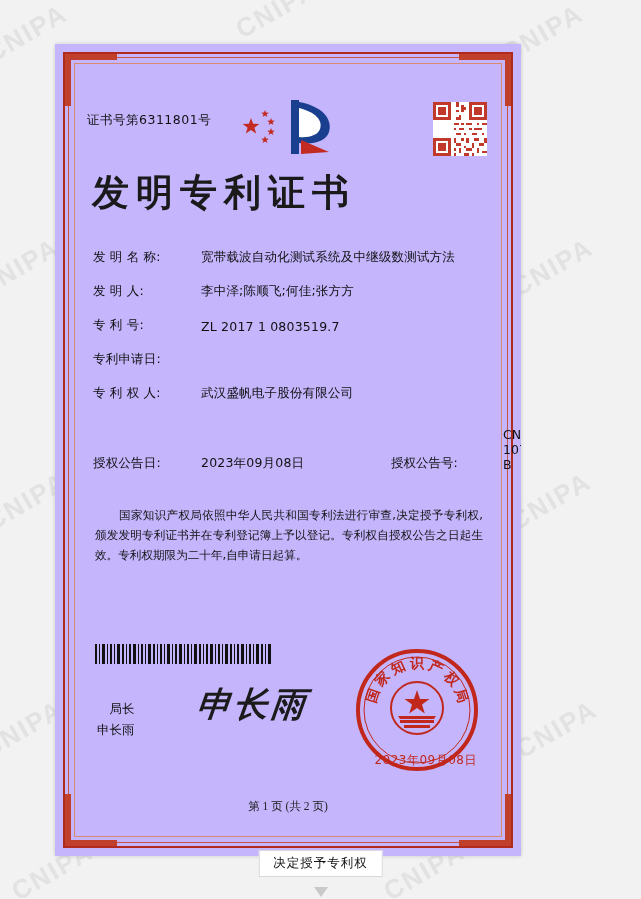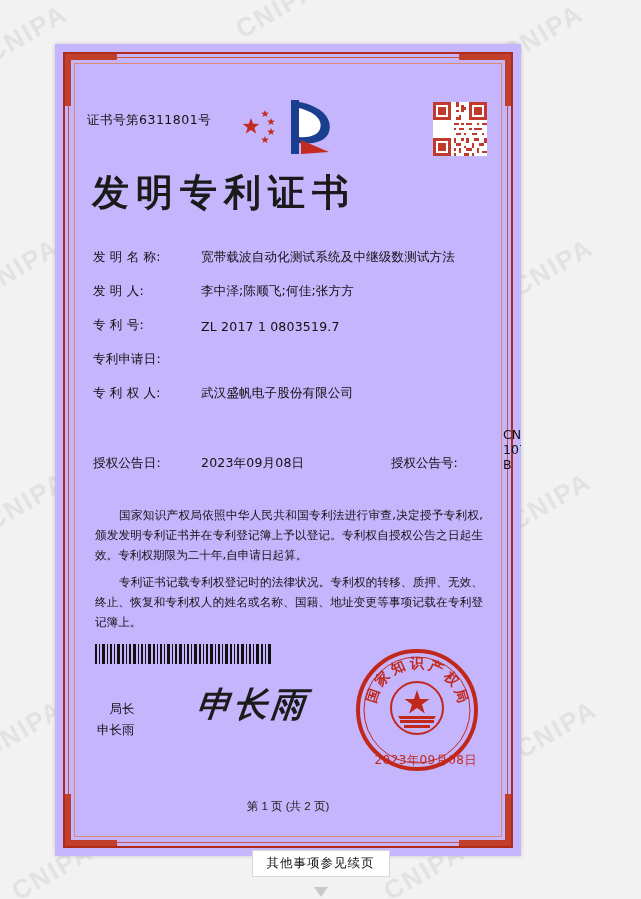--- a/index.html
+++ b/index.html
@@ -233,21 +233,21 @@
 
   
   .page-num {
     position: absolute;
     left: 0;
     right: 0;
     bottom: 14px;
     text-align: center;
     font-size: 11.5px;
     color: #222;
-    font-family: Liberation Sans, sans-serif;
+    font-family: Liberation Serif, serif;
   }
 
   
   .note {
     position: absolute;
     left: 50%;
     transform: translateX(-50%);
     top: 850px;
     z-index: 2;
     background: #fff;
@@ -400,21 +400,20 @@
       <div class="row two">
         <div class="label">授权公告日:</div>
         <div class="value">2023年09月08日</div>
         <div class="label2">授权公告号:</div>
         <div class="value2">CN 107346994 B</div>
       </div>
     </div>
 
     <div class="paras">
       <p>国家知识产权局依照中华人民共和国专利法进行审查,决定授予专利权,颁发发明专利证书并在专利登记簿上予以登记。专利权自授权公告之日起生效。专利权期限为二十年,自申请日起算。</p>
-      <p>专利证书记载专利权登记时的法律状况。专利权的转移、质押、无效、终止、恢复和专利权人的姓名或名称、国籍、地址变更等事项记载在专利登记簿上。</p>
     </div>
 
     <svg class="barcode" viewBox="0 0 176 20" preserveAspectRatio="none" shape-rendering="crispEdges">
       <g fill="#111">
         <rect x="0" y="0" width="2" height="20"></rect>
           <rect x="4" y="0" width="1" height="20"></rect>
         <rect x="7" y="0" width="3" height="20"></rect>
           <rect x="12" y="0" width="1" height="20"></rect>
         <rect x="15" y="0" width="2" height="20"></rect>
           <rect x="19" y="0" width="1" height="20"></rect>
@@ -490,17 +489,17 @@
         <text x="64" y="22" text-anchor="middle" transform="rotate(72 64 64)">局</text>
       </g>
     </svg>
     <div class="seal-date">2023年09月08日</div>
 
     <div class="page-num">第 1 页 (共 2 页)</div>
 
   </div>
 </div>
 
-<div class="note">其他事项参见续页</div>
+<div class="note">决定授予专利权</div>
 
 <svg class="bottom-mark" viewBox="0 0 14 10">
   <polygon points="0,0 14,0 7,10" fill="#c9c9c9"></polygon>
 </svg>
 
 </body></html>

